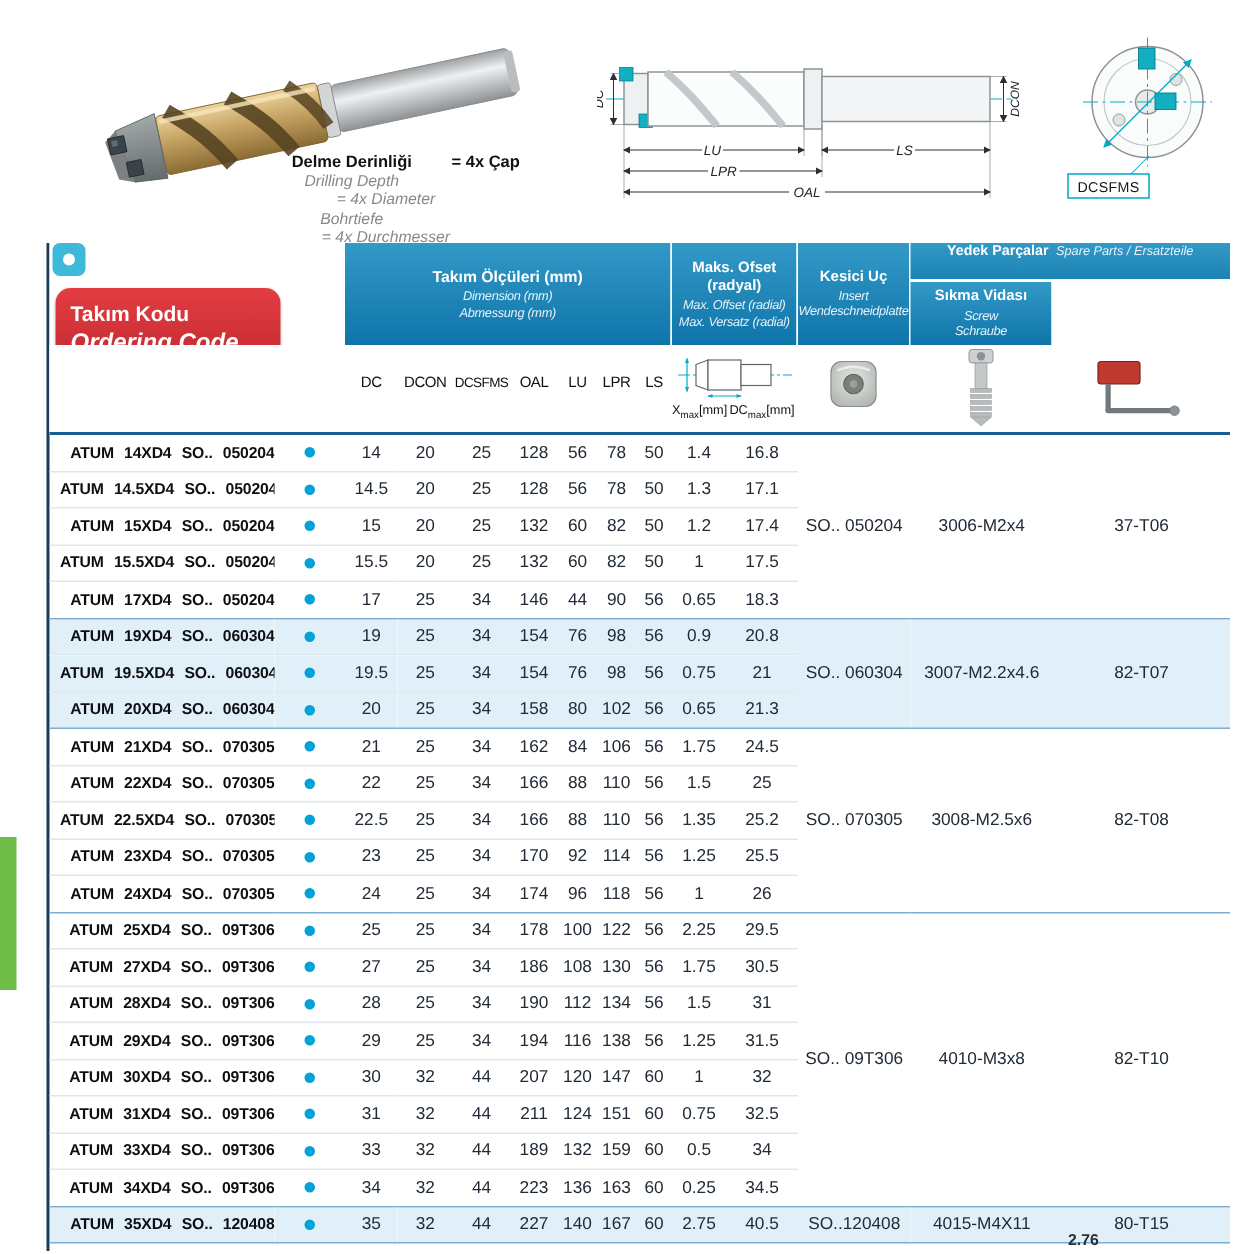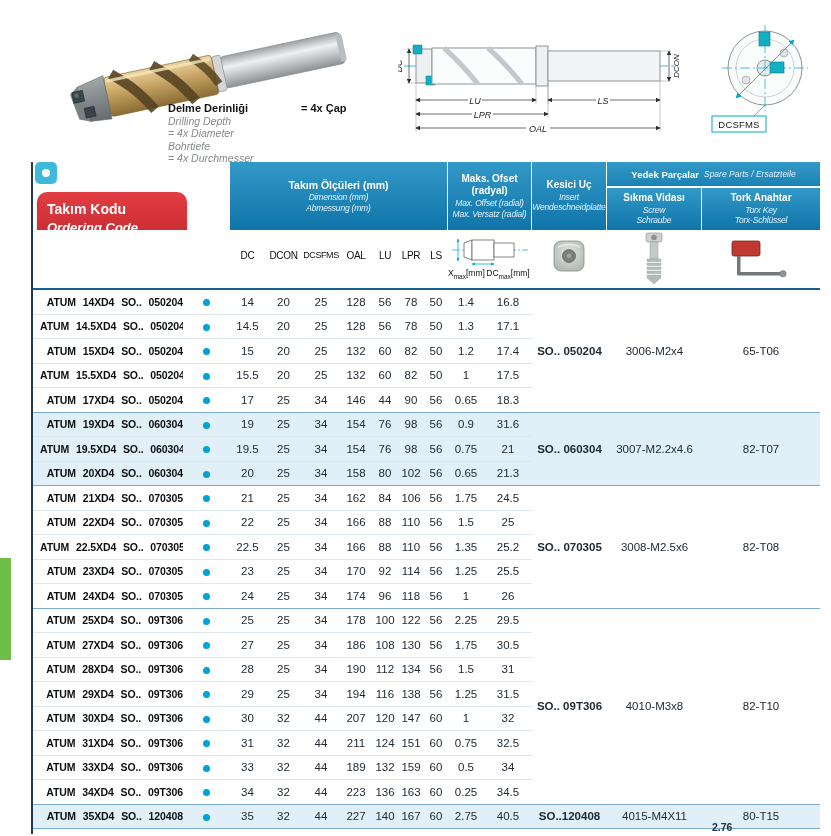--- a/index.html
+++ b/index.html
@@ -1,21 +1,21 @@
 <!DOCTYPE html>
 <html><head>
 <meta charset="utf-8">
 <style>
   html,body{margin:0;padding:0;background:#fff;}
   .sheet{position:relative;width:831px;height:836px;background:#fff;overflow:hidden;
          font-family:"Liberation Sans",sans-serif;}
 
   
   .photo{position:absolute;left:48px;top:0px;}
-  .note{position:absolute;left:168px;top:102px;font-size:11px;line-height:12.5px;}
+  .note{position:absolute;left:168px;top:102px;font-size:11px;line-height:12.5px;text-align:center;}
   .nrow{display:flex;}
   .nlabel{width:133px;}
   .nrow.first{color:#111;font-weight:bold;}
   .nrow:not(.first){color:#85898d;font-style:italic;font-size:10.5px;flex-direction:column;}
   .sideview{position:absolute;left:398px;top:16px;}
   .frontview{position:absolute;left:710px;top:20px;}
 
   
   .vrule{position:absolute;left:31px;top:162px;width:2px;height:672px;background:#1d3a57;}
   .green-tab{position:absolute;left:0;top:558px;width:11px;height:102px;background:#6fbe4a;}
@@ -24,36 +24,36 @@
   .tbl{position:absolute;left:33px;top:162px;width:787px;}
   .hdr{position:relative;height:128px;background:#fff;}
   .hdr-divider{position:absolute;left:0;right:0;top:126px;height:2px;background:#155f93;}
   .corner-icon{position:absolute;left:2px;top:0;width:22px;height:22px;border-radius:5px;background:#3fb9d9;}
   .corner-icon::after{content:"";position:absolute;left:7px;top:7px;width:8px;height:8px;border-radius:50%;background:#fff;}
 
   .redbox{position:absolute;left:4px;top:30px;width:150px;height:86px;border-radius:10px;
           background:linear-gradient(180deg,#e23d42,#b01d25);color:#fff;
           padding:9px 8px 0 10px;box-sizing:border-box;box-shadow:0 1px 2px rgba(0,0,0,.25);}
   .redbox .r1{font-size:14px;font-weight:bold;margin-bottom:3px;}
-  .redbox .r2{font-size:13px;font-weight:bold;font-style:italic;margin-bottom:2px;}
+  .redbox .r2{font-size:16px;font-weight:bold;font-style:italic;margin-bottom:2px;}
   .redbox .r3{font-size:12px;font-weight:bold;font-style:italic;}
 
   .hb{position:absolute;top:0;height:68px;background:linear-gradient(180deg,#3399c7,#0f74a9);
       color:#fff;display:flex;flex-direction:column;align-items:center;justify-content:center;
       text-align:center;border-right:1px solid #fff;box-sizing:border-box;line-height:1.25;}
   .hb b{font-size:10px;font-weight:bold;display:block;}
   .hb i{font-size:8.5px;font-style:italic;color:#e4f2fa;font-weight:normal;display:block;letter-spacing:-0.2px;}
   .hb-stock{left:150px;width:47px;}
   .hb-dims{left:197px;width:218px;}
   .hb-dims b{font-size:10.5px;}
   .hb-offset{left:415px;width:84px;}
   .hb-insert{left:499px;width:75px;}
   .spare-bar{position:absolute;left:574px;top:0;width:213px;height:25px;
              background:linear-gradient(180deg,#3399c7,#1b82b4);color:#fff;display:flex;
-             align-items:center;justify-content:center;gap:5px;border-bottom:1px solid #fff;box-sizing:border-box;}
+             justify-content:center;gap:5px;border-bottom:1px solid #fff;box-sizing:border-box;}
   .spare-bar b{font-size:9.5px;}
   .spare-bar i{font-size:8.5px;font-style:italic;color:#e4f2fa;}
   .hb-screw{left:574px;top:26px;height:42px;width:95px;}
   .hb-torx{left:669px;top:26px;height:42px;width:118px;border-right:none;}
 
   .sub{position:absolute;left:0;top:68px;width:787px;height:58px;background:#fff;}
   .dim-label{position:absolute;top:20px;text-align:center;font-size:10px;color:#0d1114;white-space:nowrap;letter-spacing:-0.3px;}
   .dl0{left:197px;width:35px;} .dl1{left:232px;width:37px;}
   .dl2{left:269px;width:38px;font-size:9px;letter-spacing:-0.4px;}
   .dl3{left:307px;width:32px;} .dl4{left:339px;width:26px;}
@@ -68,21 +68,21 @@
 
   
   table.cat{border-collapse:collapse;table-layout:fixed;width:787px;}
   .cat td{height:23.5px;padding:0;font-size:11.5px;color:#202b36;text-align:center;vertical-align:middle;
           border-bottom:1px solid #dee7ed;overflow:hidden;white-space:nowrap;}
   .cat td.code{text-align:right;padding-left:7px;font-weight:bold;color:#0c0f12;font-size:10.5px;word-spacing:4px;letter-spacing:-0.1px;}
   .cat tr.tint td{background:#e0eff8;}
   .cat tr.glast td{border-bottom:1px solid #7cadd0;}
   .cat td.grp{border-bottom:1px solid #7cadd0;font-size:11.5px;background:#fff;}
   .cat tr.tint td.grp{background:#e0eff8;}
-  .cat td.ins{font-weight:bold;}
+  .cat td.ins{font-weight:normal;}
   .dot{display:inline-block;width:7px;height:7px;border-radius:50%;background:#00a2d8;vertical-align:middle;}
 </style>
 </head>
 <body>
 
 <div class="sheet">
 
   <svg class="photo" width="320" height="160" viewBox="0 0 320 160">
     <defs>
       <linearGradient id="gg" x1="0" y1="0" x2="0" y2="1">
@@ -234,25 +234,20 @@
         <b>Yedek Parçalar</b>
         <i>Spare Parts / Ersatzteile</i>
       </div>
 
       <div class="hb hb-screw">
         <b>Sıkma Vidası</b>
         <i>Screw</i>
         <i>Schraube</i>
       </div>
 
-      <div class="hb hb-torx">
-        <b>Tork Anahtar</b>
-        <i>Torx Key</i>
-        <i>Torx-Schlüssel</i>
-      </div>
 
       <div class="sub">
         <span class="dim-label dl0">DC</span>
         <span class="dim-label dl1">DCON</span>
         <span class="dim-label dl2">DCSFMS</span>
         <span class="dim-label dl3">OAL</span>
         <span class="dim-label dl4">LU</span>
         <span class="dim-label dl5">LPR</span>
         <span class="dim-label dl6">LS</span>
 
@@ -336,21 +331,21 @@
             <td class="num">20</td>
             <td class="num">25</td>
             <td class="num">128</td>
             <td class="num">56</td>
             <td class="num">78</td>
             <td class="num">50</td>
             <td class="num">1.4</td>
             <td class="num">16.8</td>
             <td class="grp ins" rowspan="5">SO.. 050204</td>
             <td class="grp" rowspan="5">3006-M2x4</td>
-            <td class="grp" rowspan="5">65-T06</td>
+            <td class="grp" rowspan="5">37-T06</td>
           </tr>
           <tr class="">
             <td class="code">ATUM 14.5XD4 SO.. 050204</td>
             <td class="dotc"><span class="dot"></span></td>
             <td class="num">14.5</td>
             <td class="num">20</td>
             <td class="num">25</td>
             <td class="num">128</td>
             <td class="num">56</td>
             <td class="num">78</td>
@@ -401,21 +396,21 @@
             <td class="code">ATUM 19XD4 SO.. 060304</td>
             <td class="dotc"><span class="dot"></span></td>
             <td class="num">19</td>
             <td class="num">25</td>
             <td class="num">34</td>
             <td class="num">154</td>
             <td class="num">76</td>
             <td class="num">98</td>
             <td class="num">56</td>
             <td class="num">0.9</td>
-            <td class="num">31.6</td>
+            <td class="num">20.8</td>
             <td class="grp ins" rowspan="3">SO.. 060304</td>
             <td class="grp" rowspan="3">3007-M2.2x4.6</td>
             <td class="grp" rowspan="3">82-T07</td>
           </tr>
           <tr class="tint">
             <td class="code">ATUM 19.5XD4 SO.. 060304</td>
             <td class="dotc"><span class="dot"></span></td>
             <td class="num">19.5</td>
             <td class="num">25</td>
             <td class="num">34</td>

